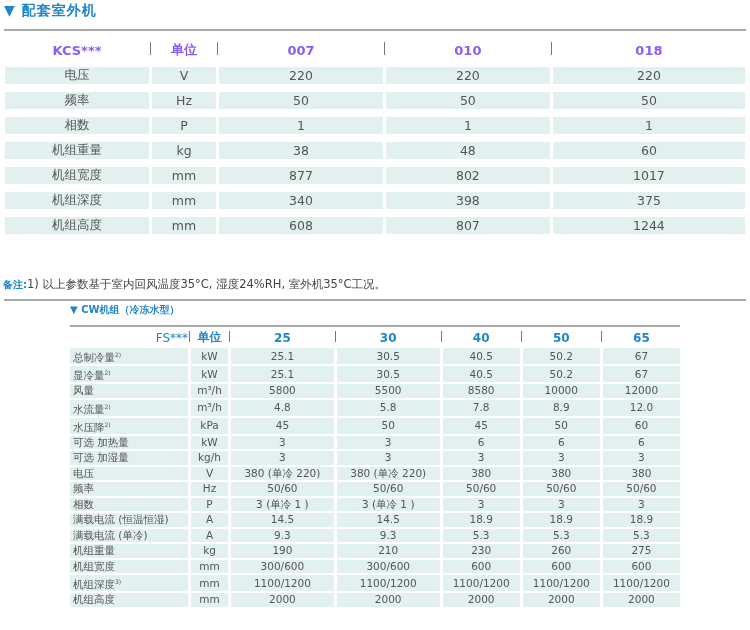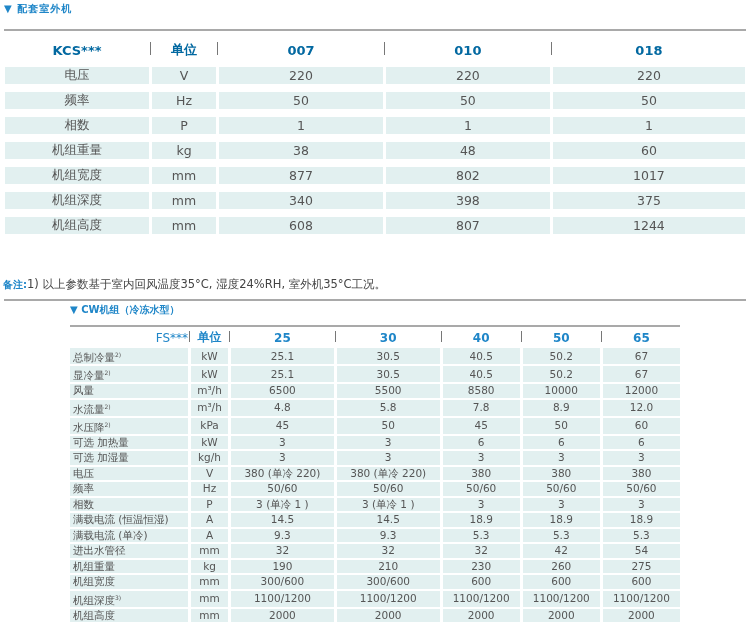--- a/index.html
+++ b/index.html
@@ -1,21 +1,21 @@
 <!DOCTYPE html>
 <html><head>
 <meta charset="utf-8">
 <style>
   html,body{margin:0;padding:0;background:#fff;}
   body{width:750px;height:630px;position:relative;overflow:hidden;font-family:"DejaVu Sans","Liberation Sans",sans-serif;color:#555;}
-  .sec1-title{position:absolute;left:4px;top:2px;font-size:10px;font-weight:bold;color:#1f86c8;letter-spacing:1px;}
+  .sec1-title{position:absolute;left:4px;top:2px;font-size:14px;font-weight:bold;color:#1f86c8;letter-spacing:1px;}
   .rule1{position:absolute;left:4px;top:29px;width:742px;height:2px;background:#a9a9a9;}
   table{border-collapse:separate;position:absolute;}
   .t1{left:2px;top:33px;width:746px;border-spacing:3px 8px;font-size:12.5px;}
-  .t1 th{color:#0369a1;font-weight:bold;font-size:13px;height:16px;padding:0;position:relative;}
+  .t1 th{color:#8b5cf6;font-weight:bold;font-size:13px;height:16px;padding:0;position:relative;}
   .t1 td{background:#e2f0f0;height:16px;padding:0;text-align:center;color:#555;}
   .t1 th .sep{position:absolute;right:-2px;top:1px;width:1px;height:13px;background:#777;}
   .note{position:absolute;left:3px;top:277px;font-size:11.5px;color:#444;}
   .note b{color:#1f86c8;font-size:10px;}
   .rule2{position:absolute;left:4px;top:299px;width:742px;height:2px;background:#a9a9a9;}
   .sec2-title{position:absolute;left:70px;top:303px;font-size:10px;font-weight:bold;color:#1f86c8;}
   .rule3{position:absolute;left:70px;top:325px;width:610px;height:2px;background:#a9a9a9;}
   .t2{left:67px;top:327px;width:616px;border-spacing:3px 2px;font-size:10.5px;}
   .t2 th{color:#1f86c8;font-weight:bold;font-size:12px;height:14px;padding:0;text-align:center;position:relative;}
   .t2 th.first{text-align:right;font-weight:normal;}
@@ -142,21 +142,21 @@
         <td>kW</td>
         <td>25.1</td>
         <td>30.5</td>
         <td>40.5</td>
         <td>50.2</td>
         <td>67</td>
       </tr>
       <tr>
         <td class="lbl"><span>风量</span></td>
         <td>m³/h</td>
-        <td>6500</td>
+        <td>5800</td>
         <td>5500</td>
         <td>8580</td>
         <td>10000</td>
         <td>12000</td>
       </tr>
       <tr>
         <td class="lbl"><span>水流量</span><sup>2)</sup></td>
         <td>m³/h</td>
         <td>4.8</td>
         <td>5.8</td>
@@ -230,29 +230,20 @@
       <tr>
         <td class="lbl"><span>满载电流 (单冷)</span></td>
         <td>A</td>
         <td>9.3</td>
         <td>9.3</td>
         <td>5.3</td>
         <td>5.3</td>
         <td>5.3</td>
       </tr>
       <tr>
-        <td class="lbl"><span>进出水管径</span></td>
-        <td>mm</td>
-        <td>32</td>
-        <td>32</td>
-        <td>32</td>
-        <td>42</td>
-        <td>54</td>
-      </tr>
-      <tr>
         <td class="lbl"><span>机组重量</span></td>
         <td>kg</td>
         <td>190</td>
         <td>210</td>
         <td>230</td>
         <td>260</td>
         <td>275</td>
       </tr>
       <tr>
         <td class="lbl"><span>机组宽度</span></td>

